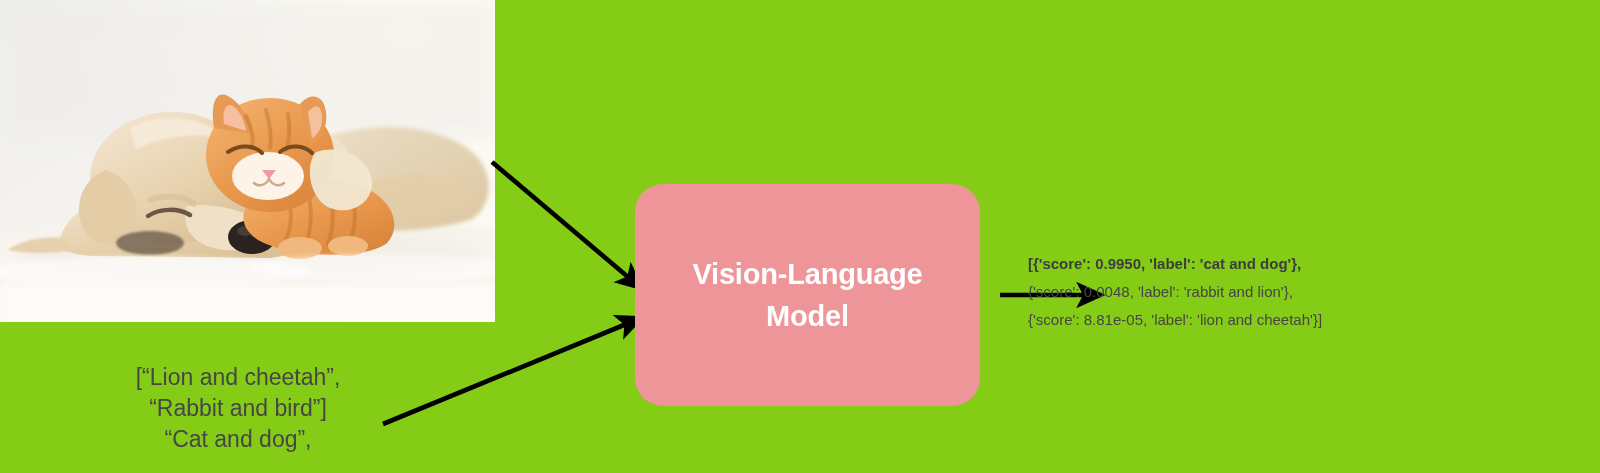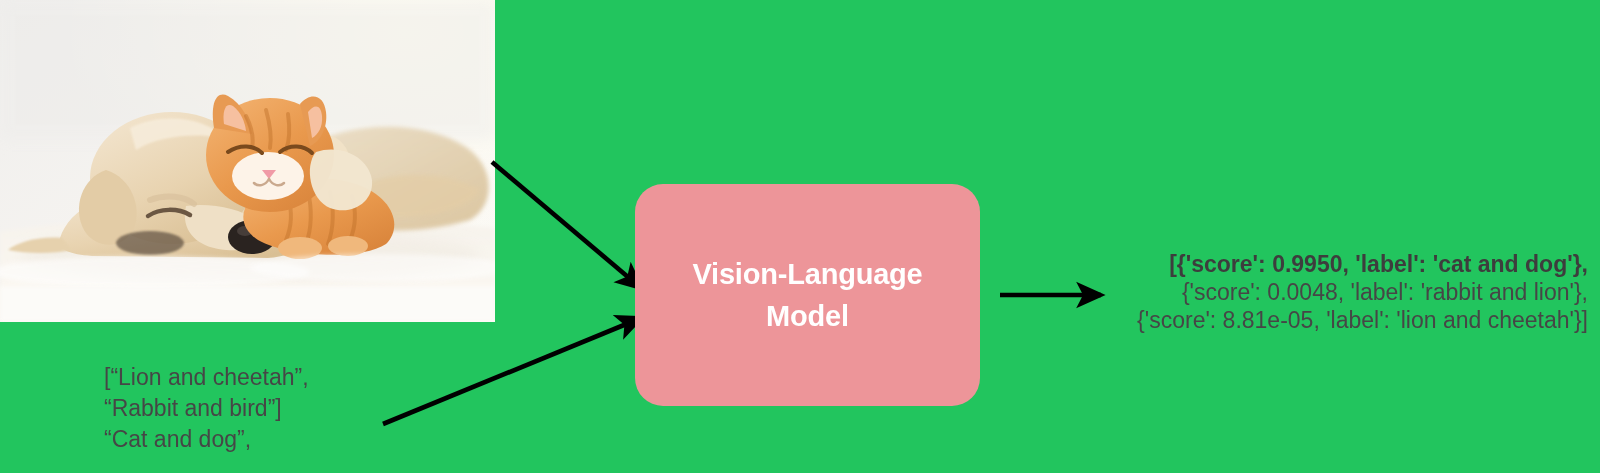--- a/index.html
+++ b/index.html
@@ -7,21 +7,21 @@
     padding: 0;
     background: #ffffff;
   }
   body {
     font-family: "Liberation Sans", sans-serif;
   }
   #canvas {
     position: relative;
     width: 1600px;
     height: 473px;
-    background: #22c55e;
+    background: #84cc16;
     overflow: hidden;
   }
 
   
   .photo {
     position: absolute;
     left: 0;
     top: 0;
     width: 495px;
     height: 322px;
@@ -57,38 +57,39 @@
     font-weight: bold;
     line-height: 1.45;
     text-align: center;
     letter-spacing: -0.2px;
     white-space: pre-line;
   }
 
   
   .prompt-block {
     position: absolute;
-    left: 104px;
+    left: 88px;
     top: 362px;
     width: 300px;
+    text-align: center;
     color: #464646;
     font-size: 23px;
     line-height: 31px;
   }
   .prompt-line { white-space: pre; }
 
   
   .output-block {
     position: absolute;
     left: 1028px;
     top: 250px;
     width: 560px;
-    text-align: right;
+    text-align: left;
     color: #464646;
-    font-size: 23px;
+    font-size: 15px;
     line-height: 28px;
   }
   .output-line { white-space: pre; }
   .output-line.top { font-weight: bold; color: #3d3d3d; }
 </style>
 </head>
 <body>
 
 <div id="canvas">
 

